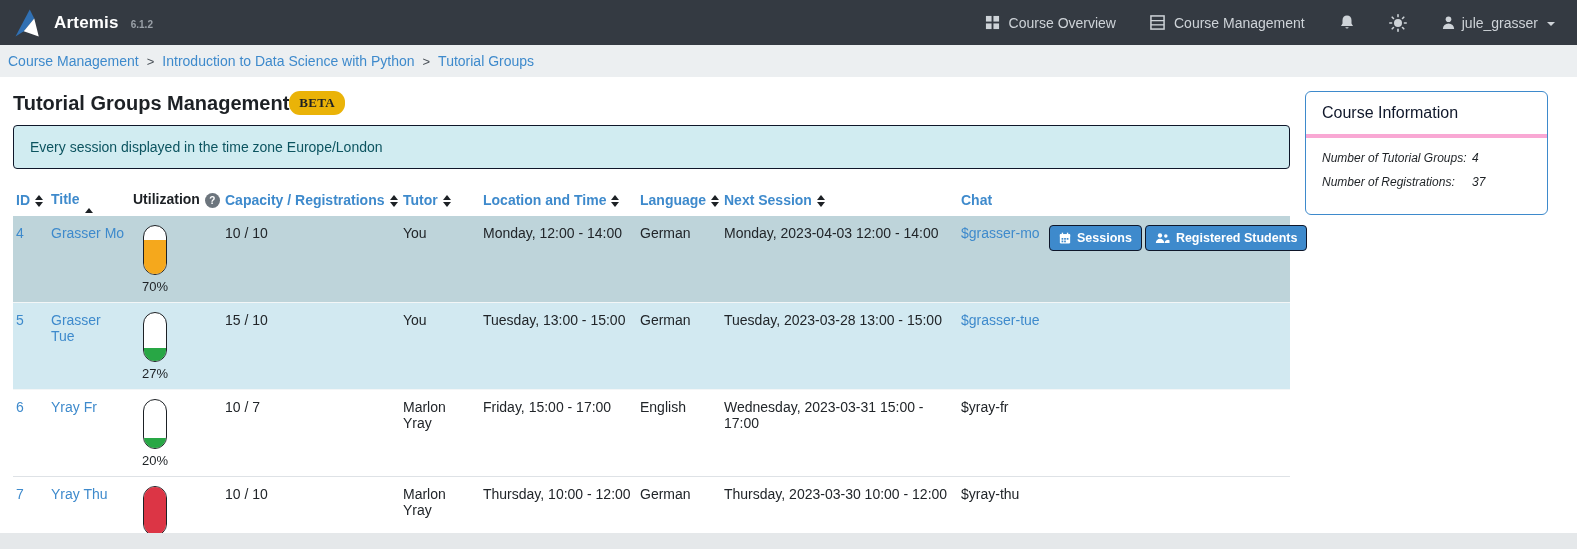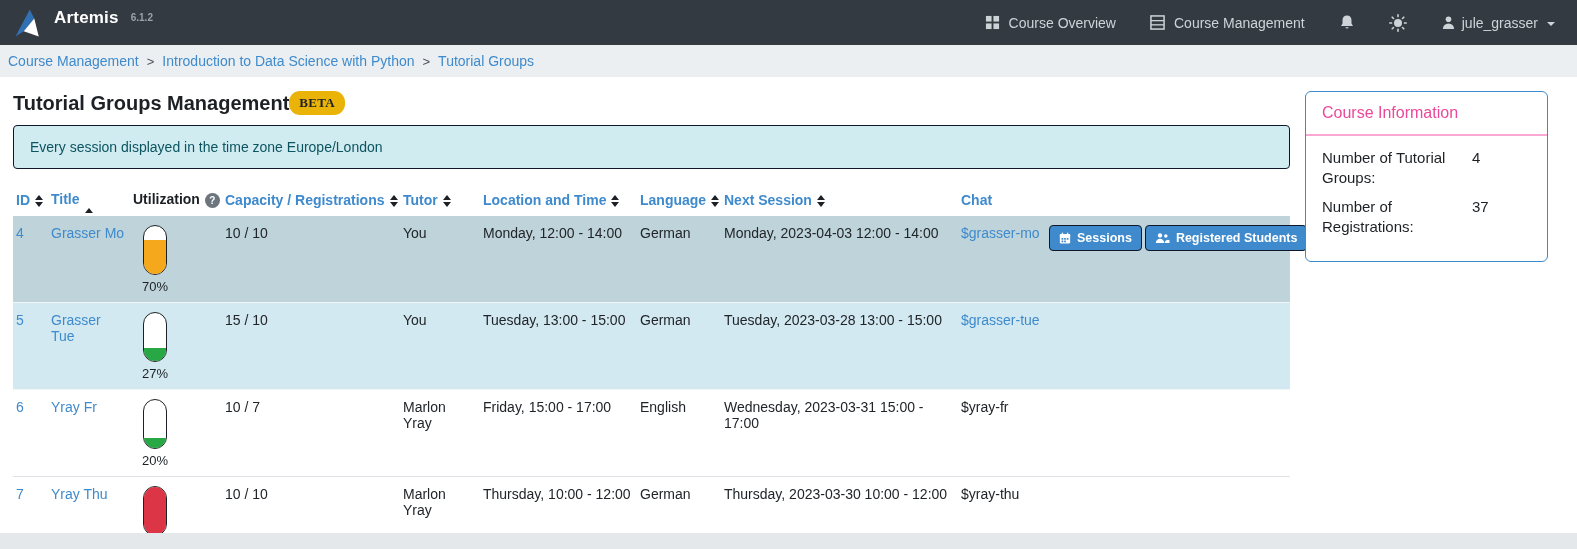--- a/index.html
+++ b/index.html
@@ -2,21 +2,21 @@
 <html><head>
 <meta charset="utf-8">
 <style>
   * { margin:0; padding:0; box-sizing:border-box; }
   html,body { width:1577px; height:549px; overflow:hidden; background:#fff;
     font-family:"Liberation Sans", sans-serif; color:#212529; }
 
   
   .navbar { height:45px; background:#343a42; display:flex; align-items:center;
     padding:0 22px 0 14px; }
-  .brand { display:flex; gap:10px; }
+  .brand { display:flex; align-items:center; gap:10px; }
   .brand-name { color:#fff; font-size:17px; font-weight:bold; letter-spacing:.2px; }
   .brand-version { color:#9aa1a8; font-size:10px; font-weight:bold; margin-left:2px; padding-top:4px; }
   .nav-right { margin-left:auto; display:flex; align-items:center; gap:34px; }
   .nav-item { display:flex; align-items:center; gap:9px; color:#ced3d8; font-size:14px; cursor:pointer; }
   .nav-item svg { display:block; }
   .user-menu { display:flex; align-items:center; gap:6px; color:#ced3d8; font-size:14px; cursor:pointer; }
   .caret { width:0; height:0; border-left:4px solid transparent; border-right:4px solid transparent;
     border-top:4px solid #ced3d8; margin-left:3px; margin-top:2px; }
 
   
@@ -69,22 +69,22 @@
   
   .actions { display:flex; gap:3px; }
   .btn { display:inline-flex; align-items:center; gap:6px; background:#3e8acc;
     border:1px solid #0f172a; color:#fff; font-size:12.5px; font-weight:600;
     padding:5px 9px; border-radius:4px; cursor:pointer; white-space:nowrap;
     font-family:"Liberation Sans", sans-serif; }
   .btn svg { display:block; }
 
   
   .card { border:1px solid #3e8acc; border-radius:6px; background:#fff; margin-top:0; }
-  .card-header { font-size:16px; color:#ec4899; padding:12px 16px; border-bottom:2px solid #f9a8d4; }
-  .card-body { padding:12px 16px 16px; font-size:15px; }
+  .card-header { font-size:16px; color:#0f172a; padding:12px 16px; border-bottom:4px solid #f9a8d4; }
+  .card-body { padding:12px 16px 16px; font-size:12px;font-style:italic; }
   .info-row { display:flex; margin-bottom:8px; line-height:1.35; }
   .info-label { flex:0 0 150px; color:#1d2125; }
   .info-value { color:#1d2125; }
 
   
   .footer { position:fixed; left:0; bottom:0; width:1577px; height:16px; background:#e5e8ea; }
 </style>
 </head>
 <body>
 

